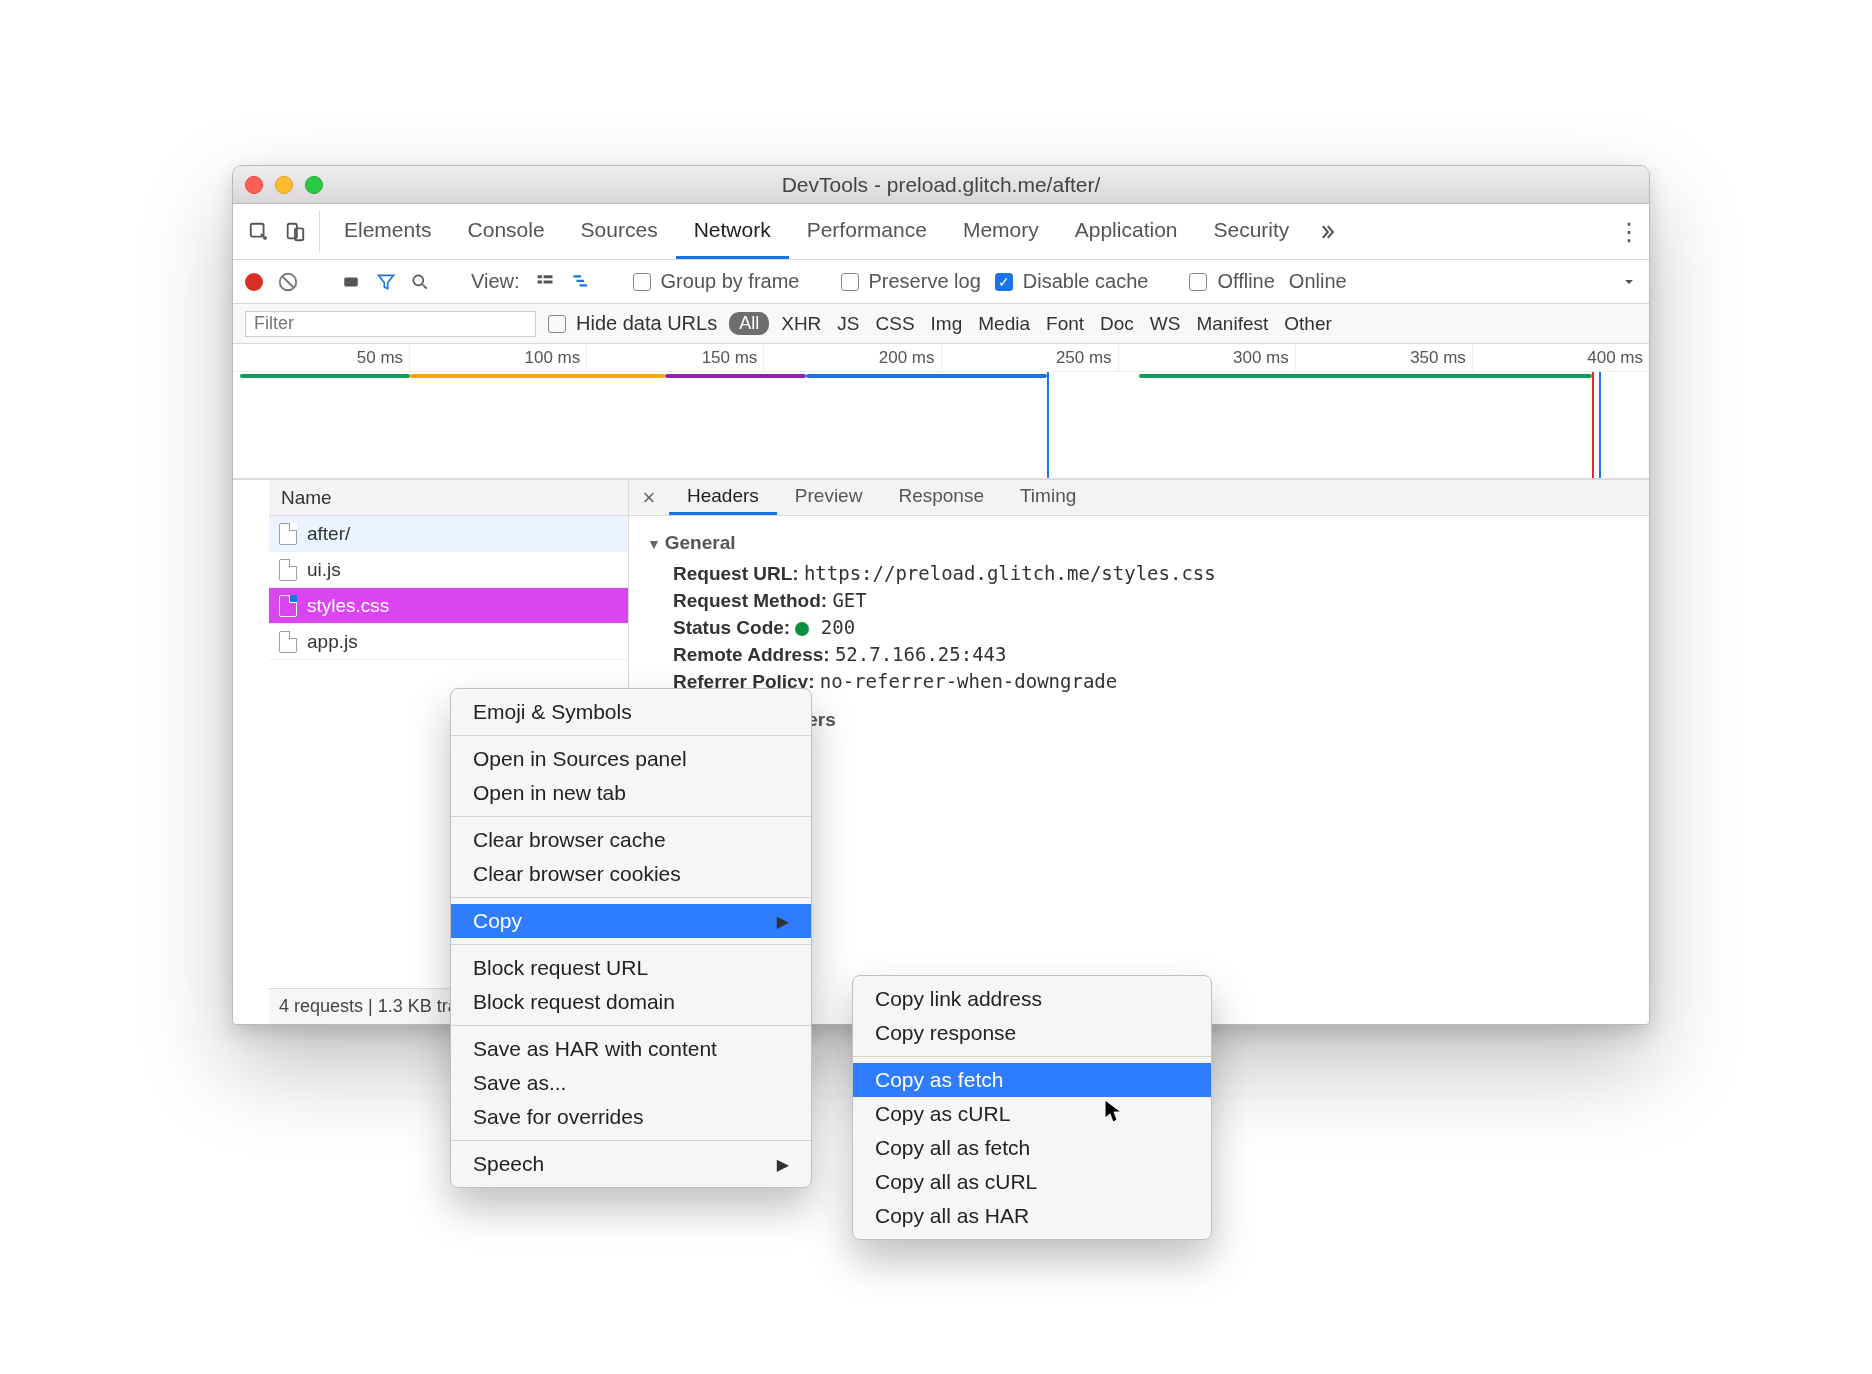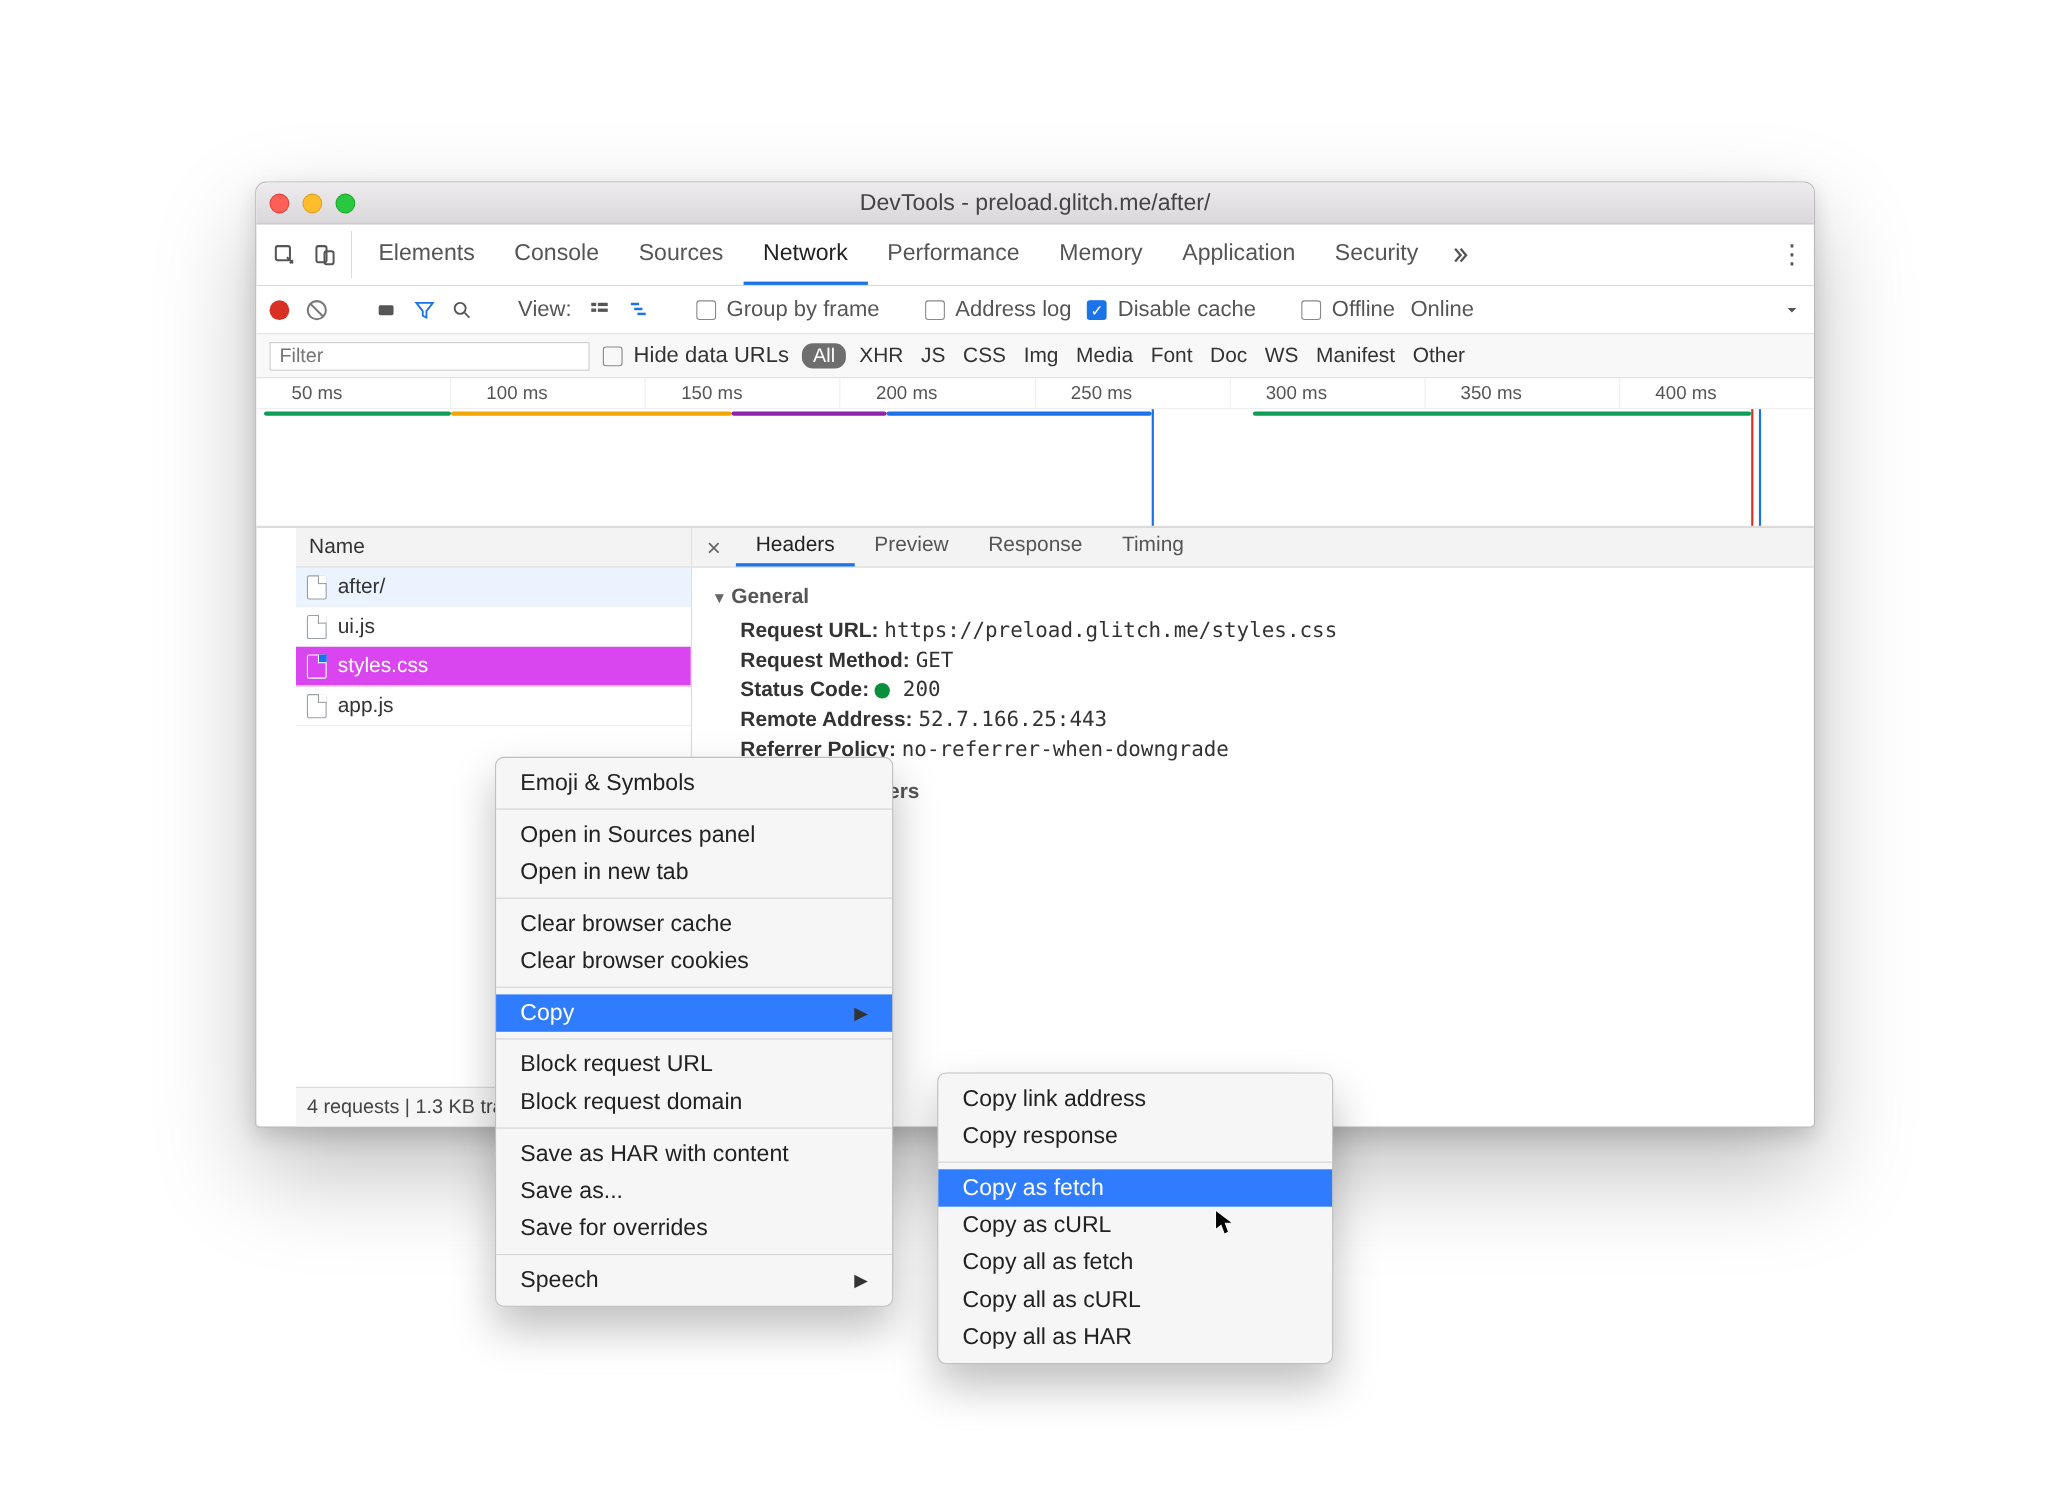--- a/index.html
+++ b/index.html
@@ -124,21 +124,21 @@
     border-radius:10px;padding:1px 10px;font-size:18px;
   }
   .ftype{font-size:19px;color:#333;}
   
   .timeline-wrap{height:135px;border-bottom:1px solid var(--border-light);background:#fff;display:flex;flex-direction:column;}
   .time-ruler{
     height:28px;border-bottom:1px solid #eee;
     display:flex;font-size:17px;color:#555;
     position:relative;
   }
-  .tick{flex:1;padding-right:6px;border-right:1px solid #eee;line-height:28px;padding-left:32px;}
+  .tick{flex:1;text-align:right;padding-right:6px;border-right:1px solid #eee;line-height:28px;}
   .tick:last-child{border-right:none;}
   .timeline-area{flex:1;position:relative;}
   .bar{position:absolute;height:4px;top:2px;border-radius:2px;}
   .vline{position:absolute;top:0;bottom:0;width:2px;}
   
   .split{flex:1;display:flex;min-height:0;border-top:1px solid var(--border-light);}
   .names{width:360px;border-right:1px solid var(--border-light);display:flex;flex-direction:column;background:#fff;margin-left:36px;}
   .names-header{
     height:36px;border-bottom:1px solid var(--border-light);
     display:flex;align-items:center;padding:0 12px;background:#f3f3f3;font-size:19px;color:#333;
@@ -292,21 +292,21 @@
         </svg>
     </span>
     <div class="vsep"></div>
     <span class="lbl">
       <span class="checkbox"></span>
       <span>Group by frame</span>
     </span>
     <div class="vsep"></div>
     <span class="lbl">
       <span class="checkbox"></span>
-      <span>Address log</span>
+      <span>Preserve log</span>
     </span>
     <span class="lbl">
       <span class="checkbox checked"></span>
       <span>Disable cache</span>
     </span>
     <div class="vsep"></div>
     <span class="lbl">
       <span class="checkbox"></span>
       <span>Offline</span>
     </span>

